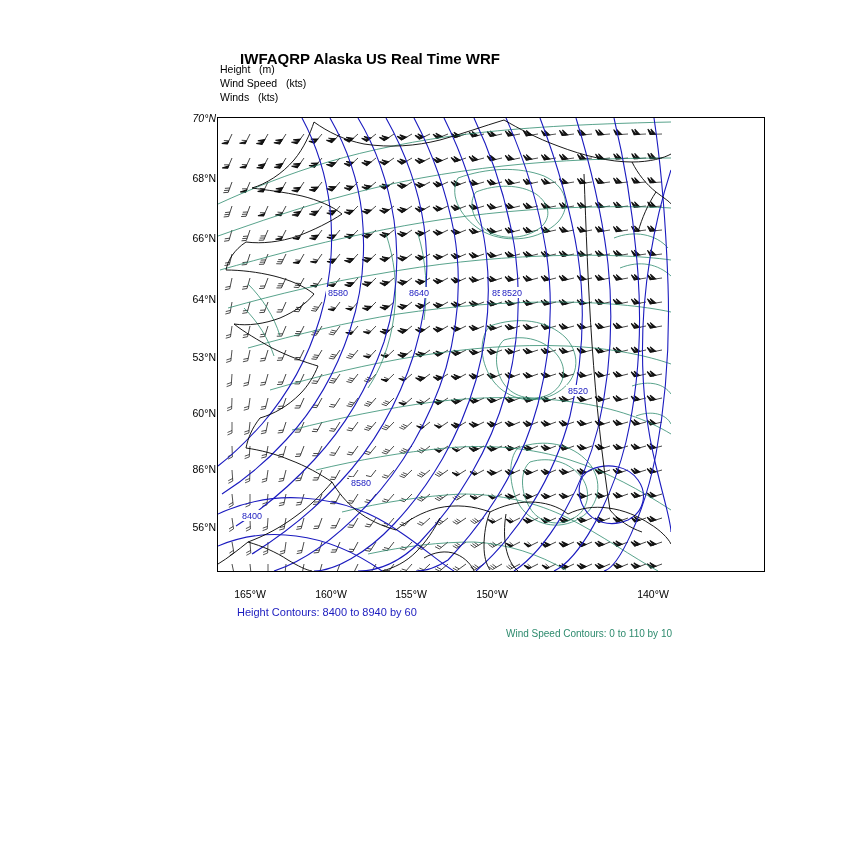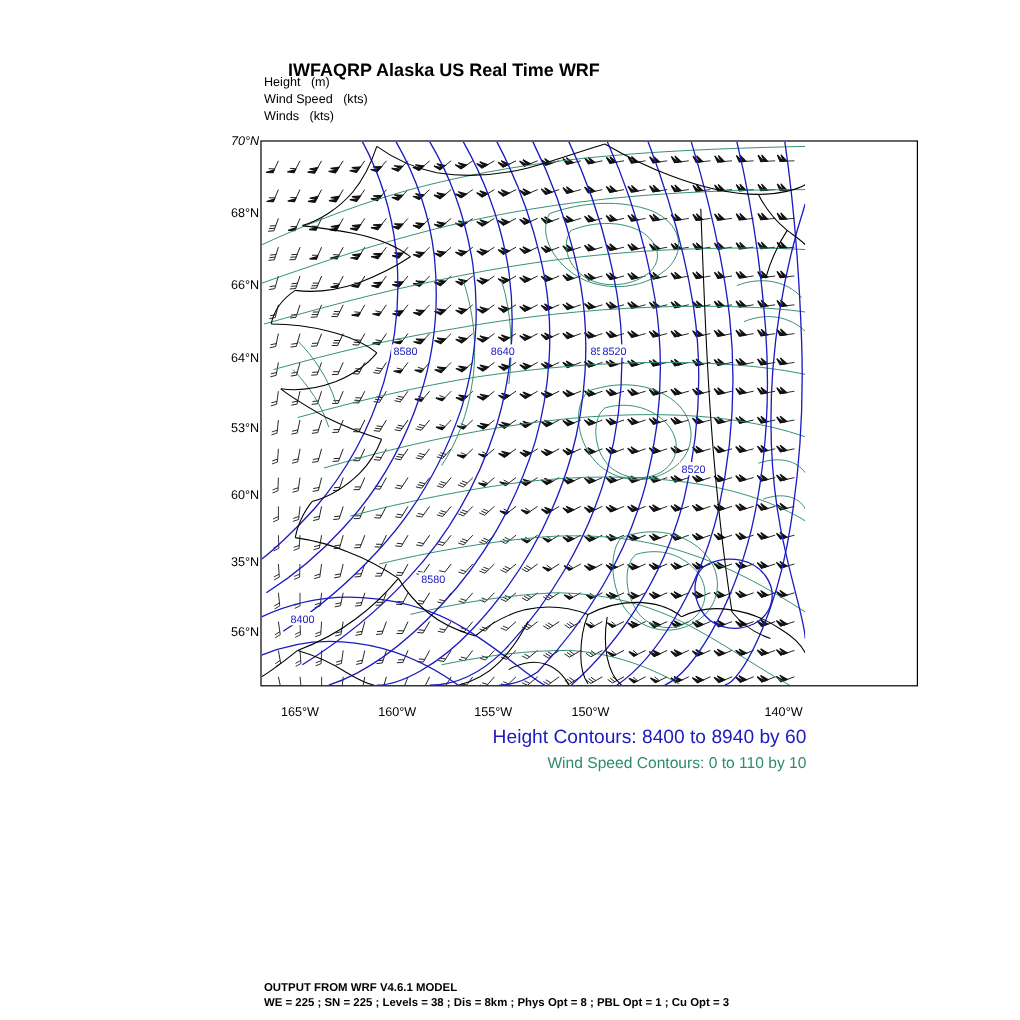--- a/index.html
+++ b/index.html
@@ -72,31 +72,30 @@
   }
   .ylabel { text-align: right; width: 46px; }
   .xlabel { text-align: center; width: 52px; }
 
   
   .caption-height {
     position: absolute;
     left: 237px;
     top: 606px;
     width: 435px;
-    text-align: right;
-    font-size: 16px;
+    font-size: 11px;
     color: #1b1bbf;
   }
   .caption-wind {
     position: absolute;
     left: 237px;
     top: 628px;
     width: 435px;
     text-align: right;
-    font-size: 13px;
+    font-size: 10px;
     color: #2e8b6e;
   }
 
   
   .footer {
     position: absolute;
     left: 220px;
     top: 818px;
     font-size: 9.5px;
     font-weight: bold;
@@ -116,21 +115,21 @@
     <div class="row">Wind Speed   (kts)</div>
     <div class="row">Winds   (kts)</div>
   </div>
 
   <div class="axis-label ylabel" style="left:170px; top:112px;font-style:italic;">70°N</div>
   <div class="axis-label ylabel" style="left:170px; top:172px;">68°N</div>
   <div class="axis-label ylabel" style="left:170px; top:232px;">66°N</div>
   <div class="axis-label ylabel" style="left:170px; top:293px;">64°N</div>
   <div class="axis-label ylabel" style="left:170px; top:351px;">53°N</div>
   <div class="axis-label ylabel" style="left:170px; top:407px;">60°N</div>
-  <div class="axis-label ylabel" style="left:170px; top:463px;">35°N</div>
+  <div class="axis-label ylabel" style="left:170px; top:463px;">86°N</div>
   <div class="axis-label ylabel" style="left:170px; top:521px;">56°N</div>
 
   <div class="axis-label xlabel" style="left:224px; top:588px;">165°W</div>
   <div class="axis-label xlabel" style="left:305px; top:588px;text-align:center;">160°W</div>
   <div class="axis-label xlabel" style="left:385px; top:588px;">155°W</div>
   <div class="axis-label xlabel" style="left:466px; top:588px;">150°W</div>
   <div class="axis-label xlabel" style="left:546px; top:559px;">145°W</div>
   <div class="axis-label xlabel" style="left:627px; top:588px;text-align:center;">140°W</div>
 
   <div class="plot-frame">
@@ -781,18 +780,14 @@
 
         <path d="M 414,44 C 420,56 428,66 438,74 C 446,80 452,84 453,86"></path>
         <path d="M 438,74 C 430,86 424,100 420,114"></path>
       </g>
     </svg>
   </div>
 
   <div class="caption-height">Height Contours: 8400 to 8940 by 60</div>
   <div class="caption-wind">Wind Speed Contours: 0 to 110 by 10</div>
 
-  <div class="footer">
-    <div>OUTPUT FROM WRF V4.6.1 MODEL</div>
-    <div>WE = 225 ; SN = 225 ; Levels = 38 ; Dis = 8km ; Phys Opt = 8 ; PBL Opt = 1 ; Cu Opt = 3</div>
-  </div>
 
 </div>
 
 </body></html>

